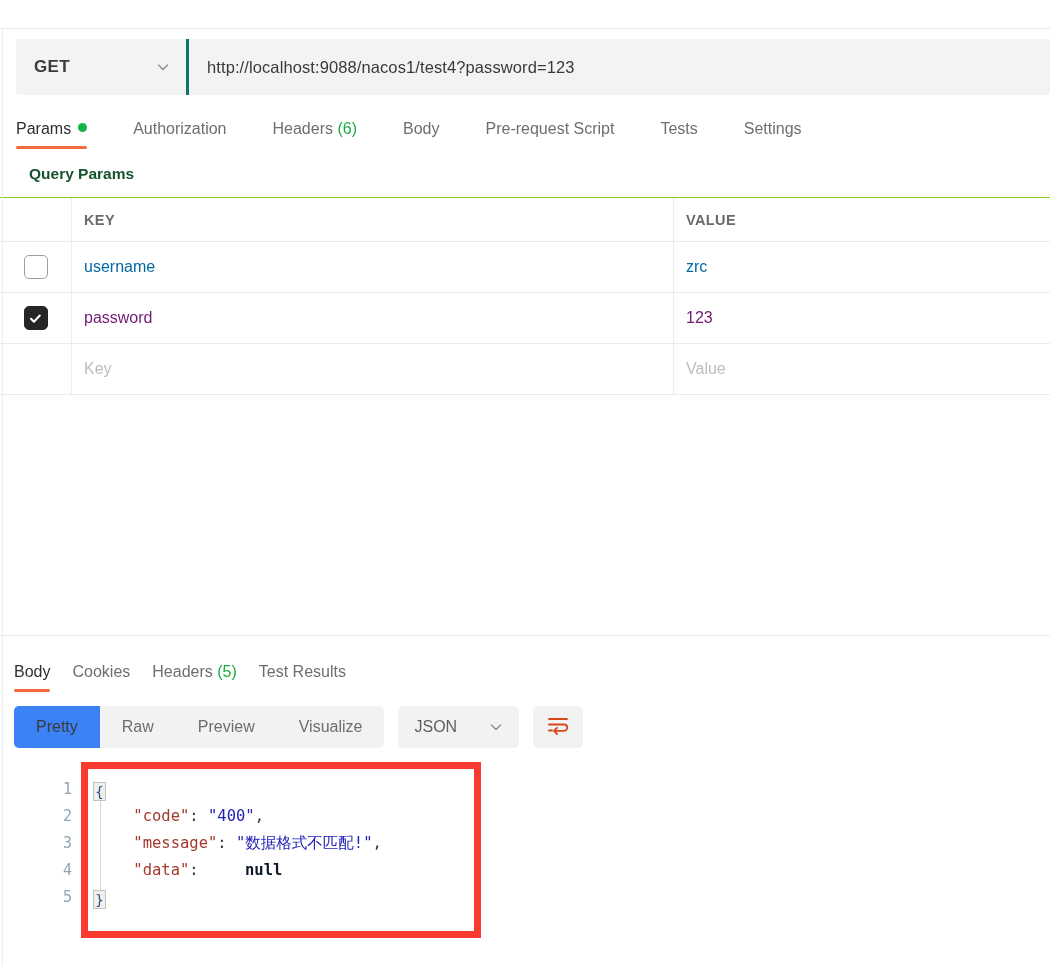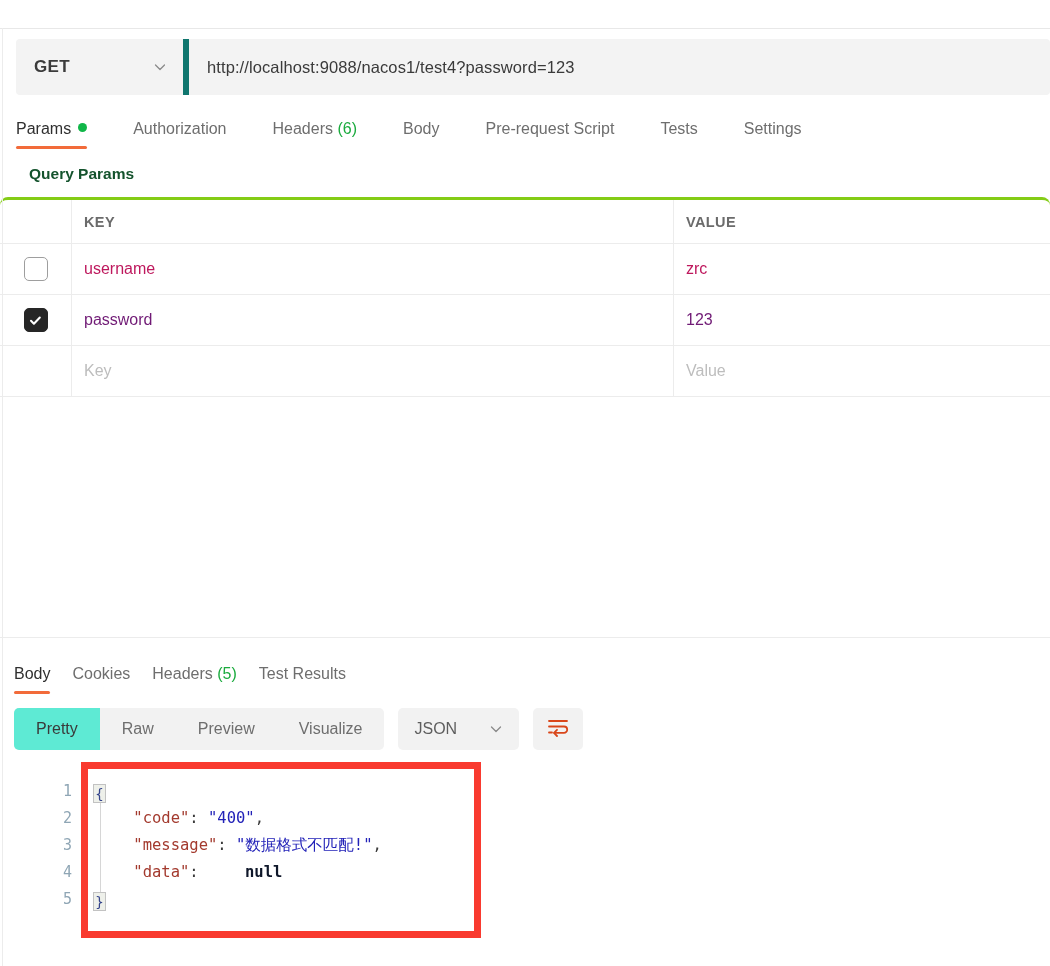--- a/index.html
+++ b/index.html
@@ -42,21 +42,21 @@
     background: #f3f3f3;
     border-radius: 4px;
     overflow: hidden;
   }
   .method-select {
     width: 173px;
     display: flex;
     align-items: center;
     justify-content: space-between;
     padding: 0 16px 0 18px;
-    border-right: 6px solid #0f766e;
+    border-right: 3px solid #0f766e;
     box-sizing: border-box;
     cursor: pointer;
   }
   .method-label {
     font-size: 17px;
     font-weight: bold;
     color: #3b3b3b;
     letter-spacing: .3px;
   }
   .chev {
@@ -117,22 +117,21 @@
 
   
   .qp-title {
     margin: 16px 0 0 29px;
     font-size: 15.5px;
     font-weight: bold;
     color: #14532d;
   }
   .params-table {
     margin-top: 14px;
-    border-top: 3px solid #84cc16;
-    border-radius: 8px;
+    border-top: 1px solid #84cc16;
   }
   .ptr {
     display: flex;
     height: 50px;
     border-bottom: 1px solid #ececec;
   }
   .ptr.header { height: 43px; }
   .pc-check {
     width: 72px;
     flex: none;
@@ -158,21 +157,21 @@
     padding-left: 12px;
     box-sizing: border-box;
   }
   .col-head {
     font-size: 14.5px;
     font-weight: bold;
     color: #6b6b6b;
     letter-spacing: .4px;
   }
   .cell-text { font-size: 16px; color: #701a75; }
-  .cell-text.muted { color: #be185d; }
+  .cell-text.muted { color: #0369a1; }
   .cell-text.placeholder { color: #bdbdbd; }
 
   .cb {
     width: 24px;
     height: 24px;
     border-radius: 5px;
     box-sizing: border-box;
     cursor: pointer;
   }
   .cb.off { border: 1.6px solid #9e9e9e; background: #fff; }
@@ -236,21 +235,21 @@
   }
   .seg-item {
     display: flex;
     align-items: center;
     padding: 0 22px;
     font-size: 16px;
     color: #6e6e6e;
     cursor: pointer;
   }
   .seg-item.active {
-    background: #5eead4;
+    background: #3b82f6;
     color: #3a3a3a;
   }
   .fmt-select {
     display: flex;
     align-items: center;
     gap: 32px;
     background: #f2f2f2;
     border-radius: 5px;
     height: 42px;
     padding: 0 16px;

